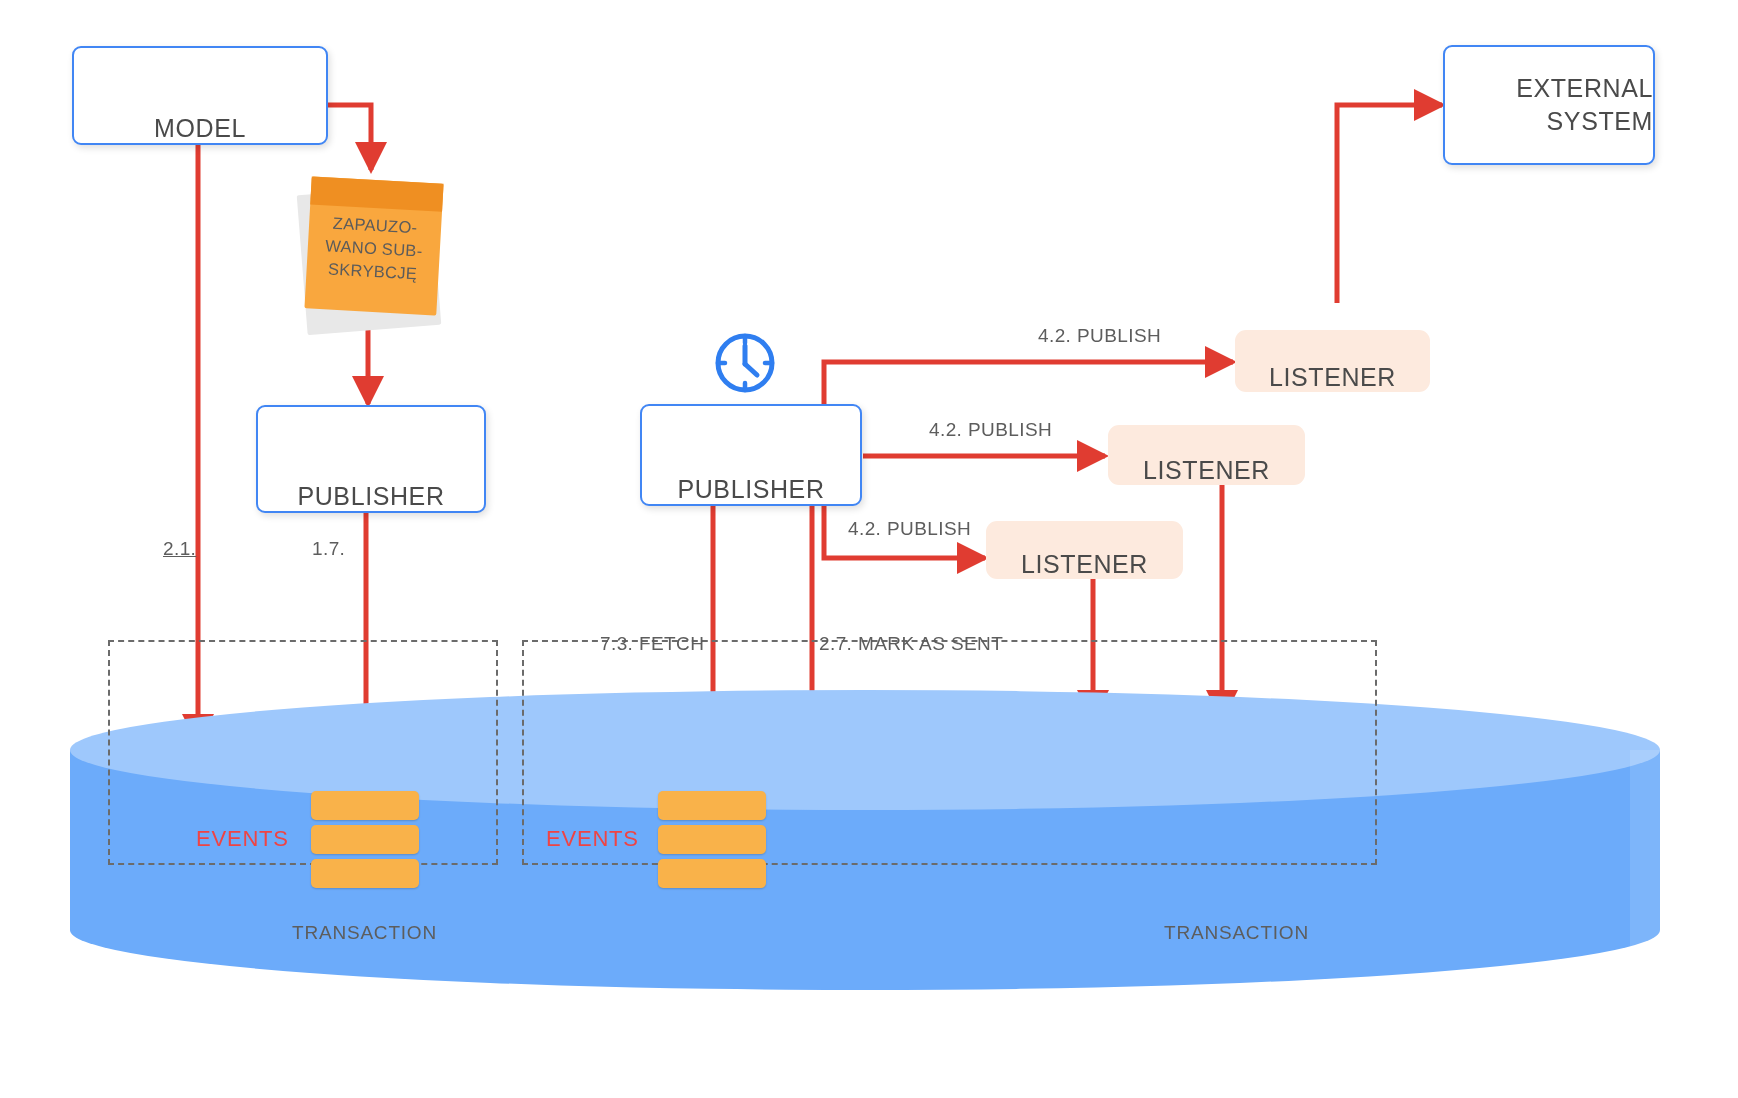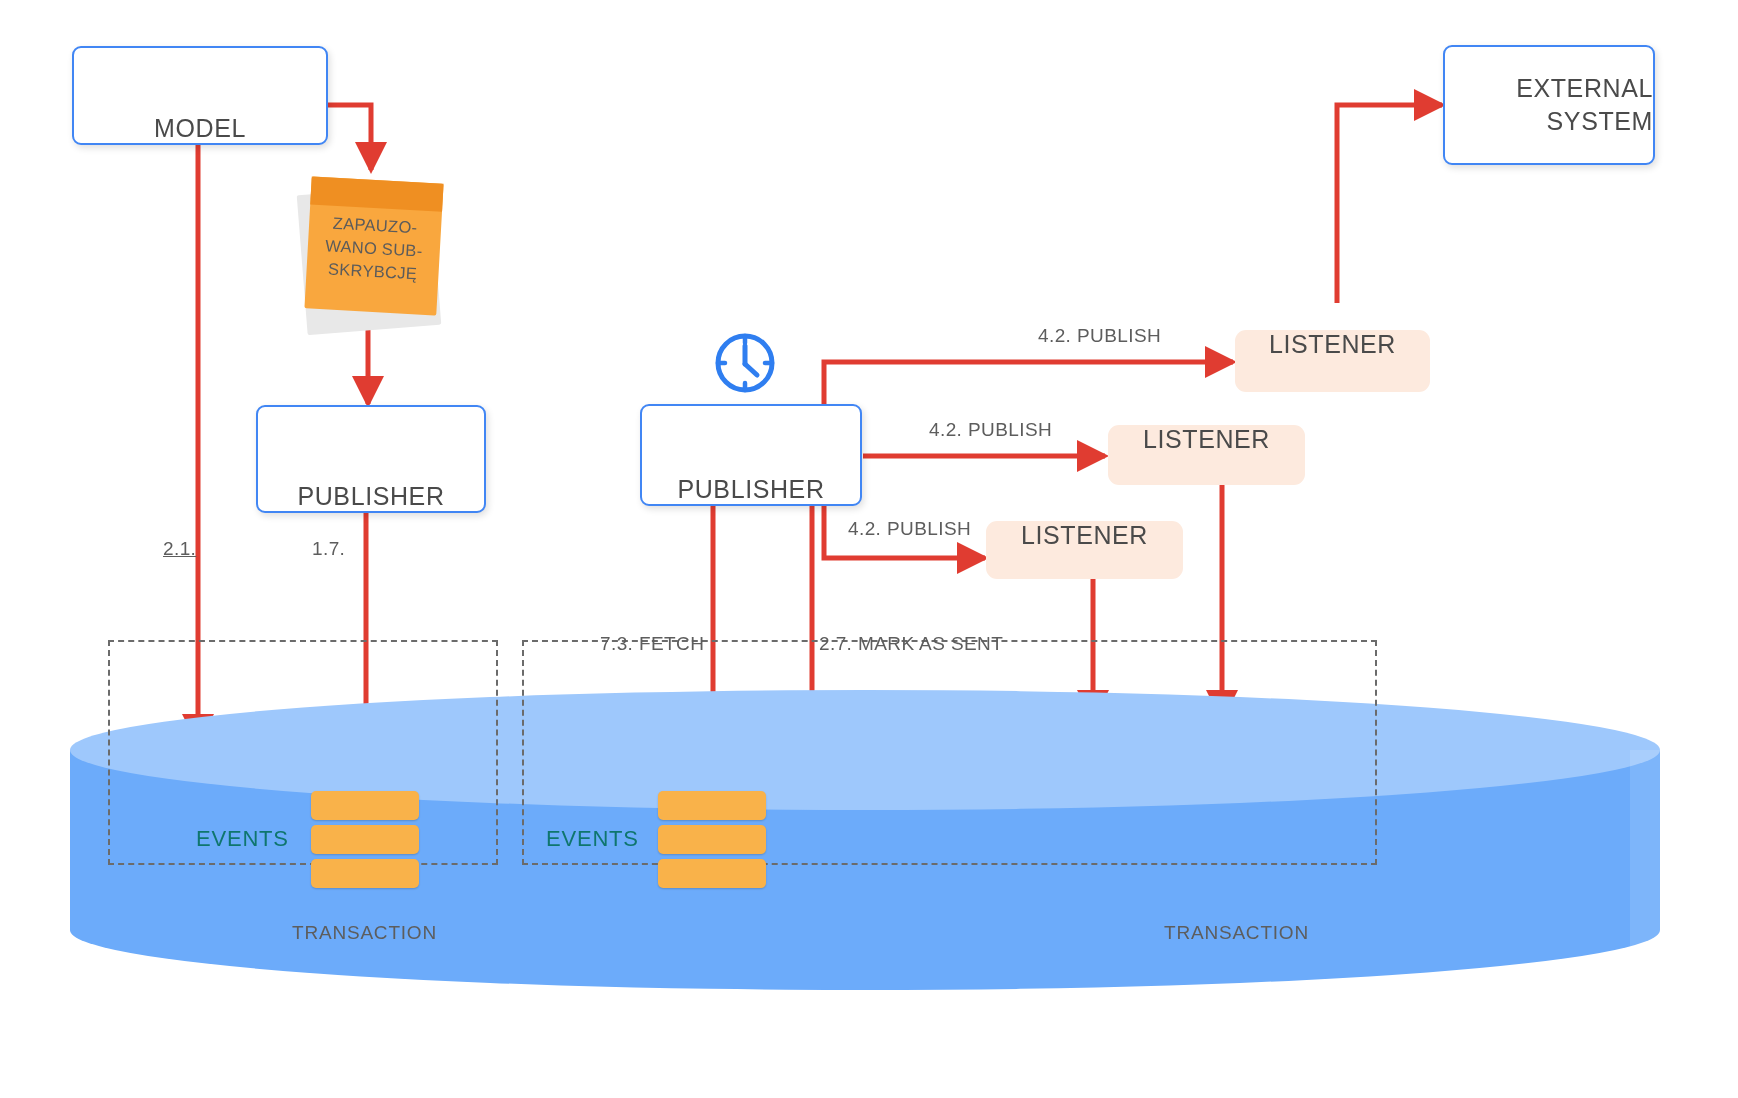--- a/index.html
+++ b/index.html
@@ -42,21 +42,21 @@
     z-index: 6;
   }
 
   
   .listener-box {
     position: absolute;
     box-sizing: border-box;
     background: #fdeade;
     border-radius: 11px;
     display: flex;
-    align-items: flex-start;
+    align-items: flex-end;
     justify-content: center;
     text-align: center;
     color: #4a4a4a;
     letter-spacing: 0.6px;
     z-index: 6;
   }
 
   
   .sticky-wrap {
     position: absolute;
@@ -149,21 +149,21 @@
     z-index: 5;
   }
 
   
   .events-stack {
     position: absolute;
     z-index: 5;
   }
   .events-label {
     position: absolute;
-    color: #0f766e;
+    color: #ef4444;
     font-size: 22px;
     letter-spacing: 0.8px;
     z-index: 5;
   }
 
   
   .edge-label {
     position: absolute;
     color: #5d5d5d;
     font-size: 19px;

